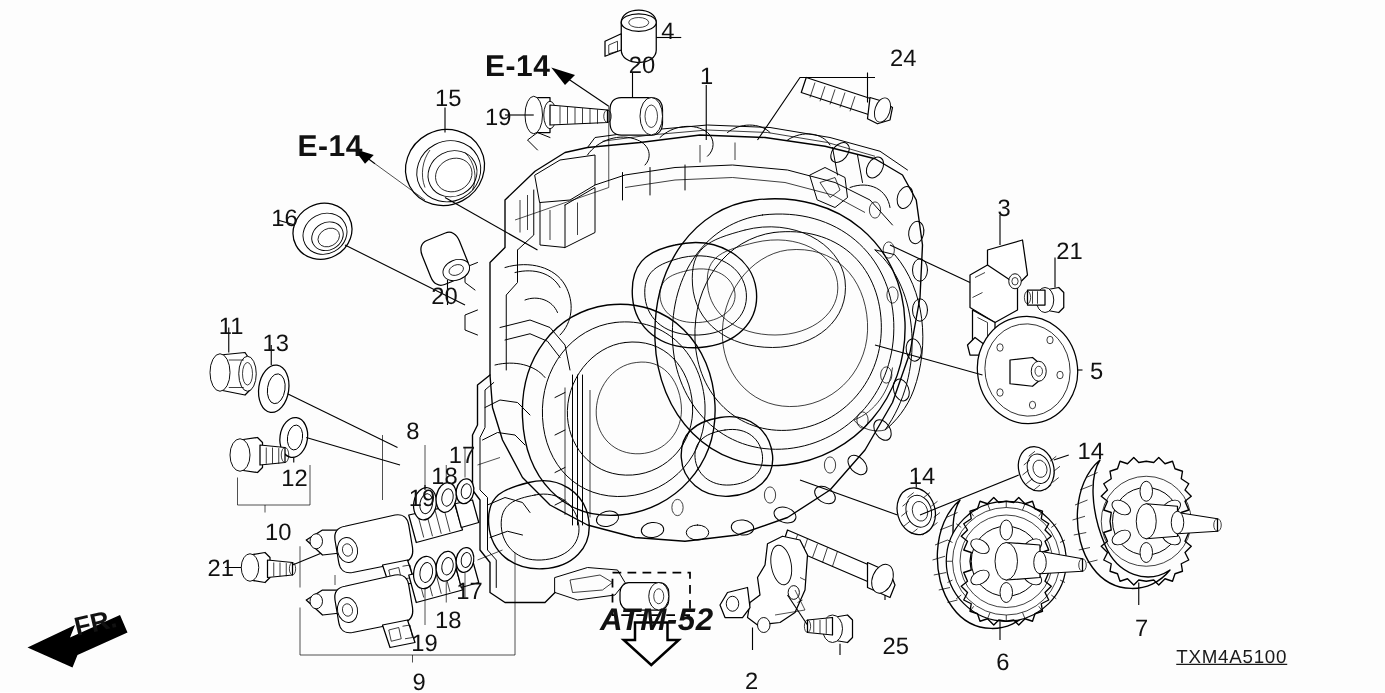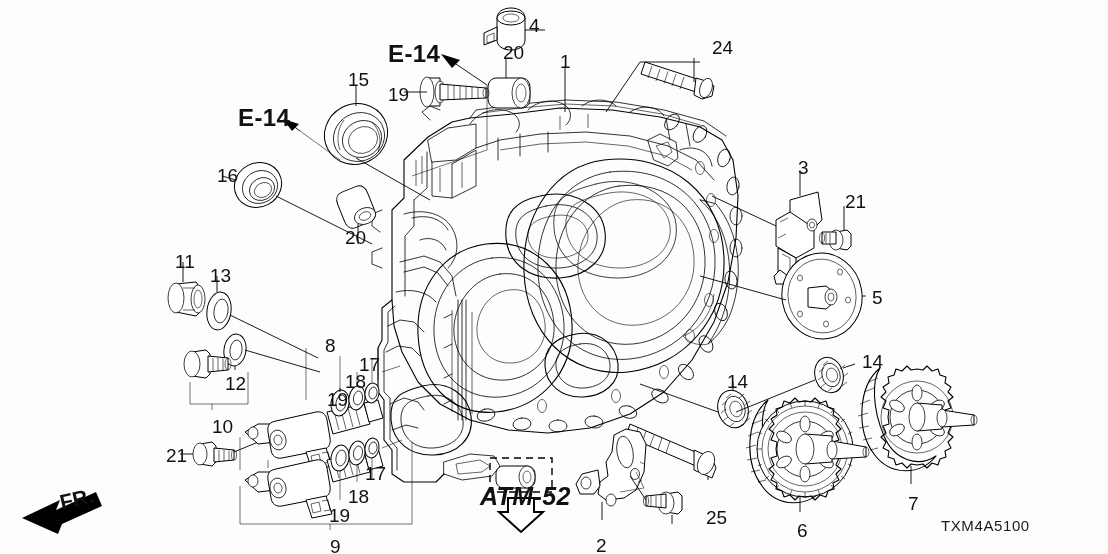--- a/index.html
+++ b/index.html
@@ -573,21 +573,21 @@
       <path class="lead" d="M606,112 L640,62 L700,62" stroke-width="0.8"></path>
       <path class="lead" d="M356,158 L430,200" stroke-width="0.7"></path>
       <path class="lead" d="M276,196 L372,244" stroke-width="0.7"></path>
     </g>
   </svg>
 
   <div class="lbl bold" style="left:388px;top:42px;">E-14</div>
   <div class="lbl bold" style="left:238px;top:106px;">E-14</div>
   <div class="lbl bold" style="left:480px;top:484px;font-size:25px;font-style:italic;">ATM-52</div>
   <div class="lbl fr" style="left:60px;top:492px;">FR.</div>
-  <div class="lbl code" style="left:941px;top:518px;">TXM4A5100</div>
+  <div class="lbl code" style="left:941px;top:518px;text-decoration:underline;">TXM4A5100</div>
 
   <div id="numbers">
       <div class="lbl" style="left: 529px; top: 16px;">4</div>
       <div class="lbl" style="left: 503px; top: 43px;">20</div>
       <div class="lbl" style="left: 560px; top: 52px;">1</div>
       <div class="lbl" style="left: 684px; top: 38px; margin-left: 28px;">24</div>
       <div class="lbl" style="left: 388px; top: 85px;">19</div>
       <div class="lbl" style="left: 348px; top: 70px;">15</div>
       <div class="lbl" style="left: 201px; top: 166px; margin-left: 16px;">16</div>
       <div class="lbl" style="left: 345px; top: 228px;">20</div>

